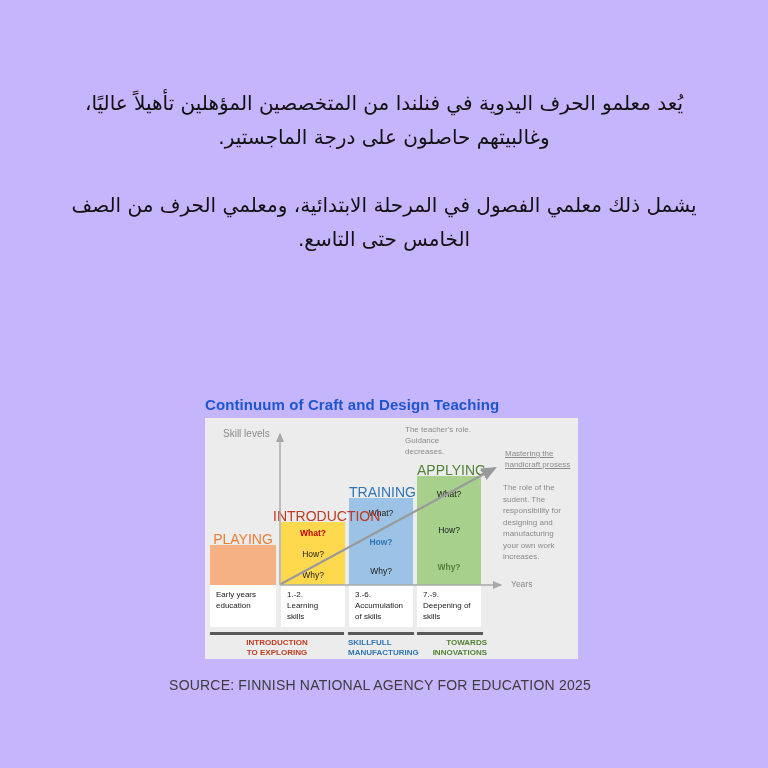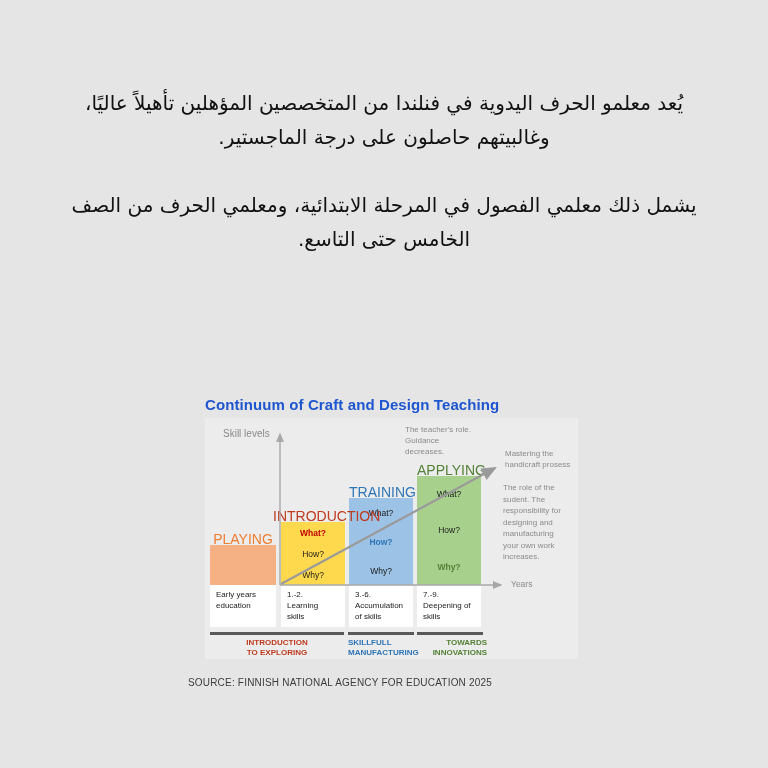--- a/index.html
+++ b/index.html
@@ -1,16 +1,16 @@
 <!DOCTYPE html>
 <html lang="ar"><head>
 <meta charset="utf-8">
 <style>
   html,body{margin:0;padding:0;background:#fff;}
-  .page{position:relative;width:768px;height:768px;background:#e5e5e5;overflow:hidden;
+  .page{position:relative;width:768px;height:768px;background:#c4b5fd;overflow:hidden;
         font-family:"Liberation Sans",sans-serif;}
 
   
   .arabic-block{position:absolute;top:86px;left:60px;width:648px;direction:rtl;
         text-align:center;font-family:"DejaVu Sans",sans-serif;
         font-size:20px;line-height:34px;color:#111;}
   .arabic-block p{margin:0 0 34px 0;}
 
   
   .fig-title{position:absolute;left:205px;top:396px;font-size:15px;font-weight:bold;
@@ -53,25 +53,25 @@
   .bar-2{left:212px;width:66px;}
 
   .phase-label{position:absolute;top:220px;font-size:8px;font-weight:bold;line-height:10px;
        white-space:pre-line;}
   .phase-0{left:5px;width:134px;text-align:center;color:#bf3a1e;}
   .phase-1{left:143px;width:74px;text-align:left;color:#2e75b6;}
   .phase-2{left:212px;width:70px;text-align:right;color:#538135;}
 
   .note{position:absolute;font-size:8px;line-height:11px;color:#8a8a8a;white-space:pre-line;}
   .note-teacher{left:200px;top:6px;width:80px;}
-  .note-mastering{left:300px;top:30px;width:72px;}
+  .note-mastering{left:300px;top:30px;width:72px;text-decoration:underline;}
   .note-student{left:298px;top:64px;width:70px;line-height:11.5px;}
 
   .source-line{position:absolute;left:0;top:677px;width:680px;text-align:center;
-       font-size:10px;color:#3c3c3c;letter-spacing:0.2px;}
+       font-size:14px;color:#3c3c3c;letter-spacing:0.2px;padding-left:40px;}
 </style>
 </head>
 <body>
 
 <div class="page">
 
   <div class="arabic-block">
     <p>يُعد معلمو الحرف اليدوية في فنلندا من المتخصصين المؤهلين تأهيلاً عاليًا، وغالبيتهم حاصلون على درجة الماجستير.</p>
     <p>يشمل ذلك معلمي الفصول في المرحلة الابتدائية، ومعلمي الحرف من الصف الخامس حتى التاسع.</p>
   </div>

